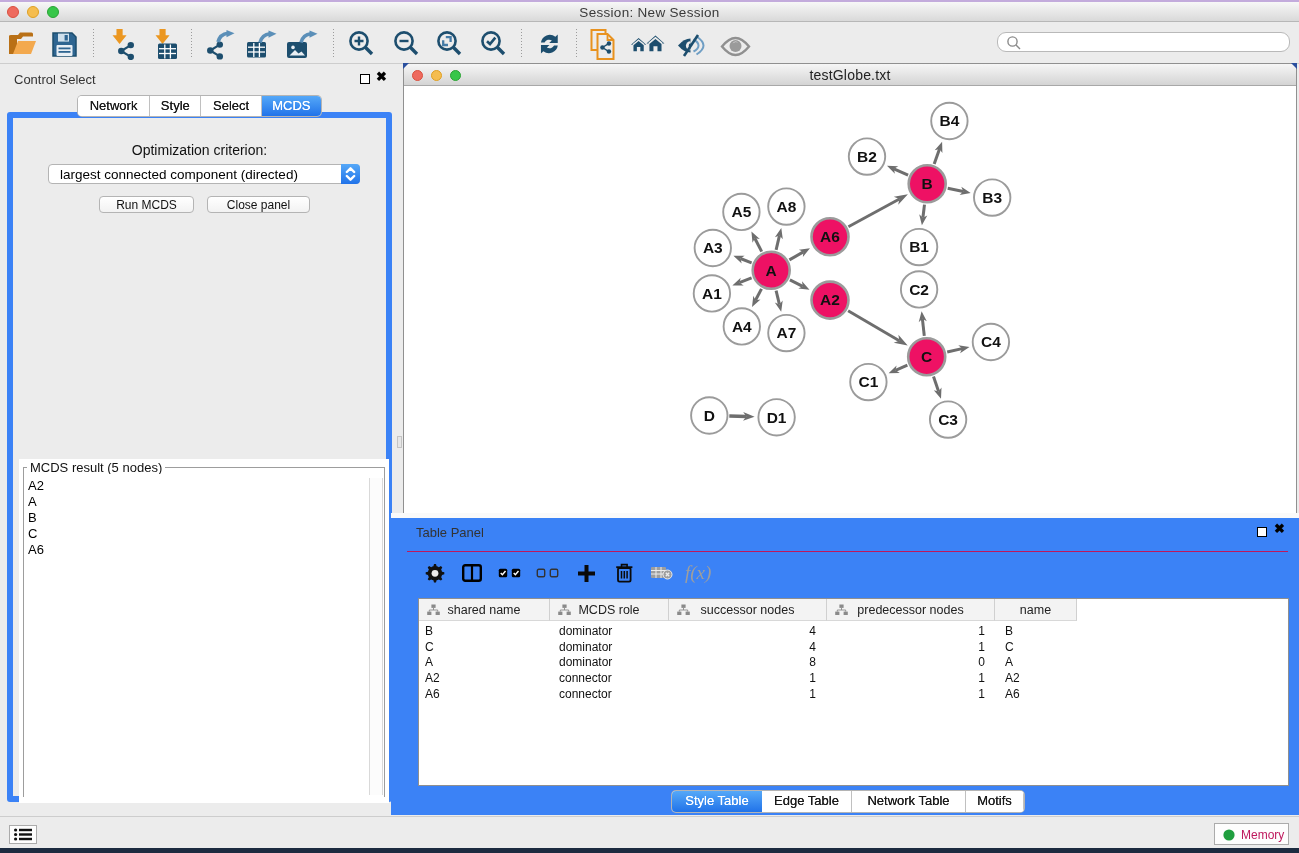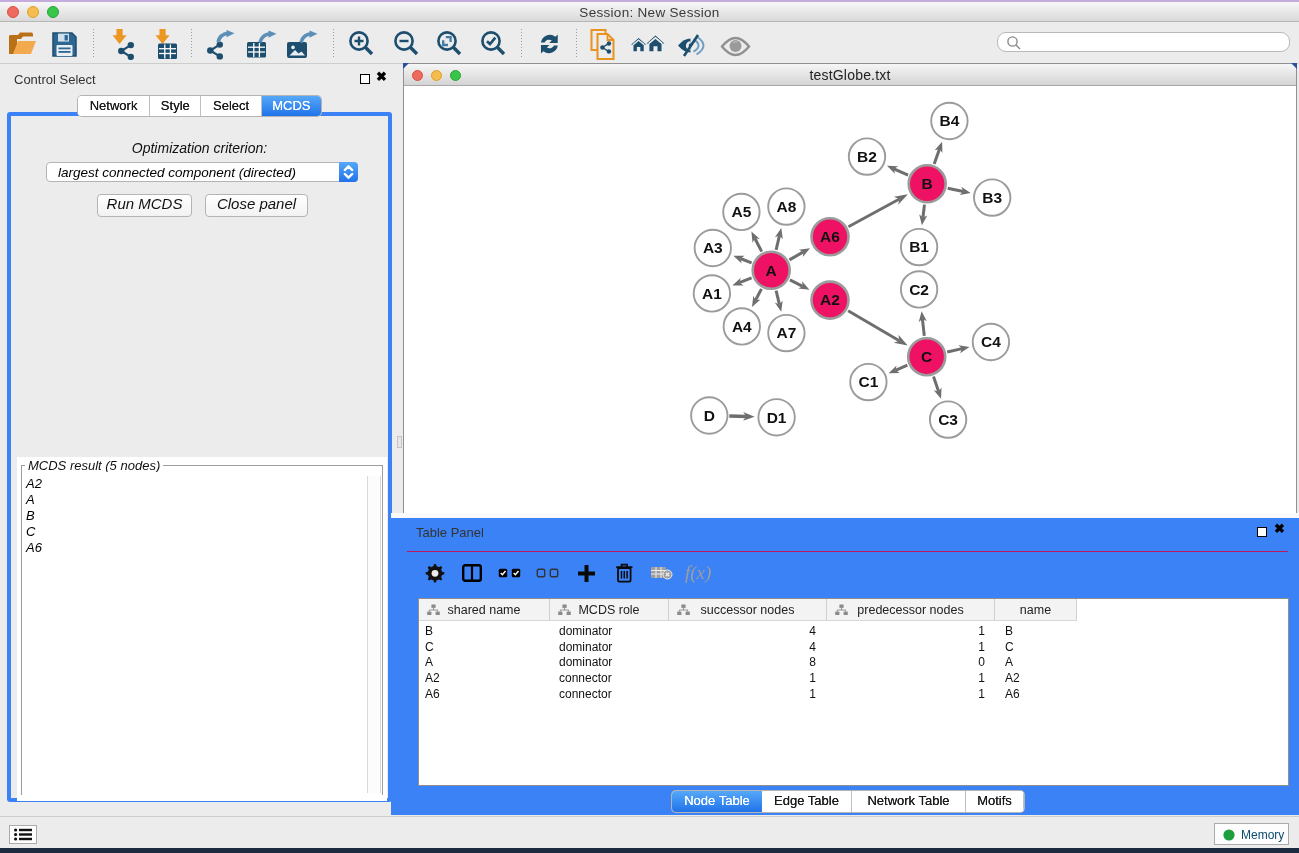--- a/index.html
+++ b/index.html
@@ -17,28 +17,28 @@
 .tsep { position:absolute; top:6px; height:30px; width:1px;
   background-image:repeating-linear-gradient(#9c9c9c 0 1px, transparent 1px 3px); }
 #searchbox { position:absolute; left:997px; top:9px; width:293px; height:20px; background:#fff;
   border:1px solid #b9b9b9; border-radius:9px; }
 
 #cpanel { left:0; top:65px; width:391px; height:750px; background:#ececec; }
 #cpanel .ptitle { position:absolute; left:14px; top:7px; font-size:13px; color:#333; }
 .float-ico { position:absolute; width:10px; height:10px; border:1.5px solid #000; background:#fff; }
 .close-ico { position:absolute; font-size:13px; color:#000; font-weight:bold; }
 #cp-body { position:absolute; left:7px; top:47px; width:385px; height:690px;
-  background:#ececec; border:4px solid #3b82f6; border-radius:3px;font-style:italic; }
+  background:#ececec; border:6px solid #3b82f6; border-radius:3px; }
 #cp-tabs { position:absolute; left:78px; top:31px; width:243px; height:20px; display:flex; z-index:5;
   border-radius:4px; box-shadow:0 0 0 1px #b4b4b4; background:#fff; overflow:hidden; }
 #cp-tabs .tab { height:20px; line-height:19px; text-align:center; font-size:13px; text-shadow:0 0 0.6px currentColor; color:#1a1a1a;
   border-right:1px solid #c0c0c0; background:#fff; }
 #cp-tabs .tab.sel { background:linear-gradient(#55a8f8,#2173e9); color:#fff; border-right:none; }
-.mbtn { position:absolute; height:23px; background:linear-gradient(#ffffff,#f2f2f2); border:1px solid #b4b4b4;
-  border-radius:4px; font-size:15px; color:#111; text-align:center; line-height:17px; }
+.mbtn { position:absolute; height:17px; background:linear-gradient(#ffffff,#f2f2f2); border:1px solid #b4b4b4;
+  border-radius:4px; font-size:12px; color:#111; text-align:center; line-height:17px; }
 
 #mcds-fs { position:absolute; left:6px; top:341px; width:370px; height:344px; background:#fff; }
 #mcds-fs .bord { position:absolute; left:4px; top:8px; width:362px; height:330px; border:1px solid #9d9d9d; }
 #mcds-fs .leg { position:absolute; left:8px; top:1px; background:#fff; padding:0 3px; font-size:13px; color:#111; }
 #mcds-list { position:absolute; left:5px; top:15px; width:360px; height:328px; background:#fff; font-size:13px; color:#000; padding-top:4px; }
 #mcds-list .li { padding-left:4px; height:16px; line-height:16px; }
 #mcds-sb { position:absolute; right:6px; top:19px; width:14.5px; height:317px; background:#fcfcfc;
   border-left:1px solid #d9d9d9; border-right:1px solid #d9d9d9; }
 
 #netframe { left:403px; top:63px; width:894px; height:484px; background:#fff; border:1px solid #909090; }
@@ -55,21 +55,21 @@
 #ntable .cell { position:absolute; font-size:12px; color:#111; height:16px; line-height:16px; }
 
 #btabs { position:absolute; left:281px; top:273px; height:21px; display:flex; border-radius:4px;
   box-shadow:0 0 0 1px #b4b4b4; background:#fff; overflow:hidden; }
 #btabs .tab { height:21px; line-height:20px; text-align:center; font-size:13px; text-shadow:0 0 0.6px currentColor; color:#1a1a1a;
   border-right:1px solid #c0c0c0; background:#fff; }
 #btabs .tab.sel { background:linear-gradient(#55a8f8,#2173e9); color:#fff; border-right:none; }
 
 #statusbar { left:0; top:816px; width:1299px; height:32px; background:#ececec; border-top:1px solid #cdcdcd; }
 #memb { position:absolute; left:1214px; top:6px; width:75px; height:22px; background:#fdfdfd;
-  border:1px solid #ababab; font-size:12px; color:#0c4a6e; }
+  border:1px solid #ababab; font-size:12px; color:#be185d; }
 #lstb { position:absolute; left:9px; top:8px; width:28px; height:19px; background:#fdfdfd; border:1px solid #ababab; }
 #bottomstrip { left:0; top:848px; width:1299px; height:5px; background:#1c2b40; }
 </style>
 </head>
 <body>
 <div class="abs" id="topstrip"></div>
 <div class="abs" id="titlebar">
   <div class="tl" style="left:7px;  background:#ee6a5e; border:0.5px solid #d9503f;"></div>
   <div class="tl" style="left:27px; background:#f5bd4f; border:0.5px solid #dfa023;"></div>
   <div class="tl" style="left:47px; background:#37c649; border:0.5px solid #2aa334;"></div>
@@ -486,21 +486,21 @@
 <div class="cell" style="left:337px;top:71.1px;width:60px;text-align:right;">1</div>
 <div class="cell" style="left:506px;top:71.1px;width:60px;text-align:right;">1</div>
 <div class="cell" style="left:586px;top:71.1px;">A2</div>
 <div class="cell" style="left:6px;top:86.8px;">A6</div>
 <div class="cell" style="left:140px;top:86.8px;">connector</div>
 <div class="cell" style="left:337px;top:86.8px;width:60px;text-align:right;">1</div>
 <div class="cell" style="left:506px;top:86.8px;width:60px;text-align:right;">1</div>
 <div class="cell" style="left:586px;top:86.8px;">A6</div>
     </div>
   <div id="btabs">
-    <div class="tab sel" style="width:90px">Node Table</div>
+    <div class="tab sel" style="width:90px">Style Table</div>
     <div class="tab" style="width:90px">Edge Table</div>
     <div class="tab" style="width:114px">Network Table</div>
     <div class="tab" style="width:58px">Motifs</div>
   </div>
 </div>
 
 <div class="abs" id="statusbar">
   <div id="lstb">
       <svg width="18" height="13" viewBox="0 0 18 13" style="position:absolute;left:4px;top:2px">
 <g fill="#111">

